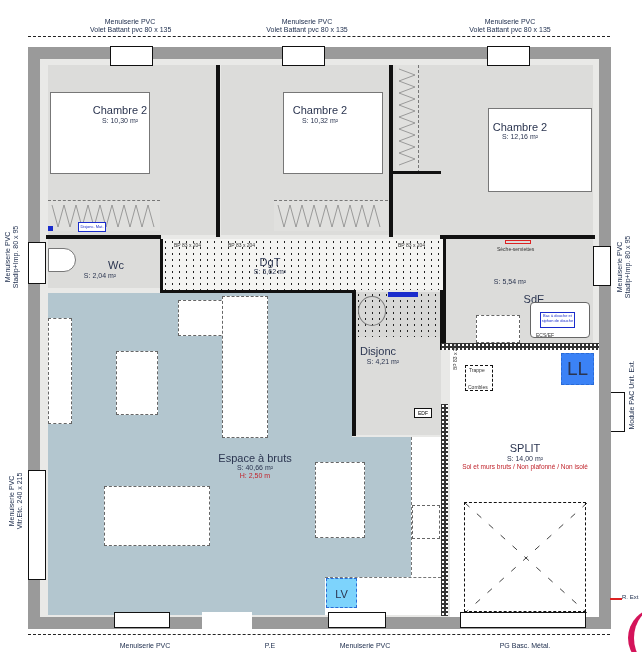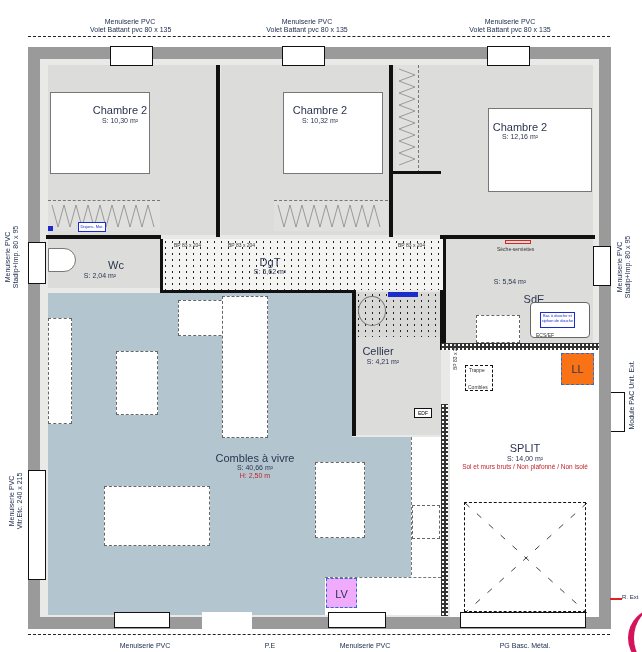--- a/index.html
+++ b/index.html
@@ -116,54 +116,54 @@
 <div class="small" style="left:536px;top:332px;">ECS/EF</div>
 <div class="furn" style="left:476px;top:315px;width:44px;height:28px;"></div>
 <div class="win" style="left:593px;top:246px;width:18px;height:40px;"></div>
 
 <div class="room celldots" style="left:355px;top:292px;width:86px;height:45px;"></div>
 <div class="room gray" style="left:355px;top:337px;width:86px;height:98px;"></div>
 <div class="inner" style="left:352px;top:290px;width:4px;height:146px;"></div>
 <div class="inner" style="left:440px;top:290px;width:4px;height:60px;"></div>
 <div class="abs" style="left:388px;top:292px;width:30px;height:5px;background:#1a2ccc;"></div>
 <div class="abs" style="left:358px;top:296px;width:28px;height:30px;border:1px solid #777;border-radius:50%;box-sizing:border-box;"></div>
-<div class="room-name" style="left:358px;top:345px;width:40px;">Cellier</div>
+<div class="room-name" style="left:358px;top:345px;width:40px;">Disjonc</div>
 <div class="room-area" style="left:358px;top:358px;width:50px;">S: 4,21 m²</div>
 <div class="abs" style="left:343px;top:340px;width:6px;height:32px;background:#111;"></div>
 <div class="vlbl" style="left:334px;top:364px;">SPLIT</div>
 <div class="abs" style="left:414px;top:408px;width:16px;height:8px;border:1px solid #111;font-size:5px;text-align:center;line-height:8px;background:#fff;">EDF</div>
 <div class="small" style="left:365px;top:437px;">BP 83 x 204</div>
 
 <div class="room blue" style="left:48px;top:293px;width:304px;height:322px;"></div>
 <div class="room blue" style="left:352px;top:437px;width:59px;height:140px;"></div>
 <div class="room" style="left:411px;top:437px;width:30px;height:178px;background:#fff;border-left:1px dashed #777;box-sizing:border-box;"></div>
 <div class="room" style="left:325px;top:577px;width:116px;height:38px;background:#fff;border-top:1px dashed #777;box-sizing:border-box;"></div>
-<div class="abs" style="left:326px;top:578px;width:31px;height:30px;background:#f0abfc;border:1px dashed #2a6bd6;box-sizing:border-box;font-size:11px;color:#2b3550;text-align:center;line-height:30px;">LV</div>
+<div class="abs" style="left:326px;top:578px;width:31px;height:30px;background:#7dd3fc;border:1px dashed #2a6bd6;box-sizing:border-box;font-size:11px;color:#2b3550;text-align:center;line-height:30px;">LV</div>
 <div class="furn" style="left:412px;top:505px;width:28px;height:34px;"></div>
 
 <div class="furn" style="left:178px;top:300px;width:84px;height:36px;"></div>
 <div class="furn" style="left:222px;top:296px;width:46px;height:142px;"></div>
 <div class="furn" style="left:116px;top:351px;width:42px;height:64px;"></div>
 <div class="furn" style="left:48px;top:318px;width:24px;height:106px;"></div>
 <div class="furn" style="left:104px;top:486px;width:106px;height:60px;"></div>
 <div class="furn" style="left:315px;top:462px;width:50px;height:76px;"></div>
 
-<div class="room-name" style="left:200px;top:452px;width:110px;">Combles à vivre</div>
+<div class="room-name" style="left:200px;top:452px;width:110px;">Espace à bruts</div>
 <div class="room-area" style="left:220px;top:464px;width:70px;">S: 40,66 m²</div>
 <div class="room-area red" style="left:220px;top:472px;width:70px;">H: 2,50 m</div>
 
 <div class="win" style="left:28px;top:470px;width:18px;height:110px;"></div>
 <div class="win" style="left:114px;top:612px;width:56px;height:16px;"></div>
 <div class="abs" style="left:202px;top:612px;width:50px;height:17px;background:#fff;"></div>
 <div class="win" style="left:328px;top:612px;width:58px;height:16px;"></div>
 
 <div class="room" style="left:450px;top:350px;width:149px;height:267px;background:#fff;"></div>
 <div class="abs" style="left:441px;top:343px;width:158px;height:7px;background-color:#333;background-image:radial-gradient(#fff 0.8px,transparent 1px);background-size:4px 4px;"></div>
 <div class="abs" style="left:441px;top:404px;width:7px;height:212px;background-color:#333;background-image:radial-gradient(#fff 0.8px,transparent 1px);background-size:4px 4px;"></div>
-<div class="abs" style="left:561px;top:353px;width:33px;height:32px;background:#f97316;border:1px dashed #2a6bd6;box-sizing:border-box;font-size:11px;color:#2b3550;text-align:center;line-height:30px;">LL</div>
+<div class="abs" style="left:561px;top:353px;width:33px;height:32px;background:#3b82f6;border:1px dashed #2a6bd6;box-sizing:border-box;font-size:19px;color:#2b3550;text-align:center;line-height:30px;">LL</div>
 <div class="abs" style="left:465px;top:365px;width:28px;height:26px;border:1px dashed #111;box-sizing:border-box;">
   <div class="small" style="left:3px;top:1px;">Trappe</div>
   <div class="small" style="left:2px;top:18px;">Combles</div>
 </div>
 <div class="small" style="left:452px;top:370px;transform:rotate(-90deg);transform-origin:0 0;">BP 83 x 204</div>
 <div class="room-name" style="left:475px;top:442px;width:100px;">SPLIT</div>
 <div class="room-area" style="left:490px;top:455px;width:70px;">S: 14,00 m²</div>
 <div class="room-area red" style="left:452px;top:463px;width:146px;font-size:6.5px;">Sol et murs bruts / Non plafonné / Non isolé</div>
 <div class="abs" style="left:464px;top:502px;width:122px;height:110px;border:1px dashed #111;box-sizing:border-box;">
   <svg width="122" height="110">

